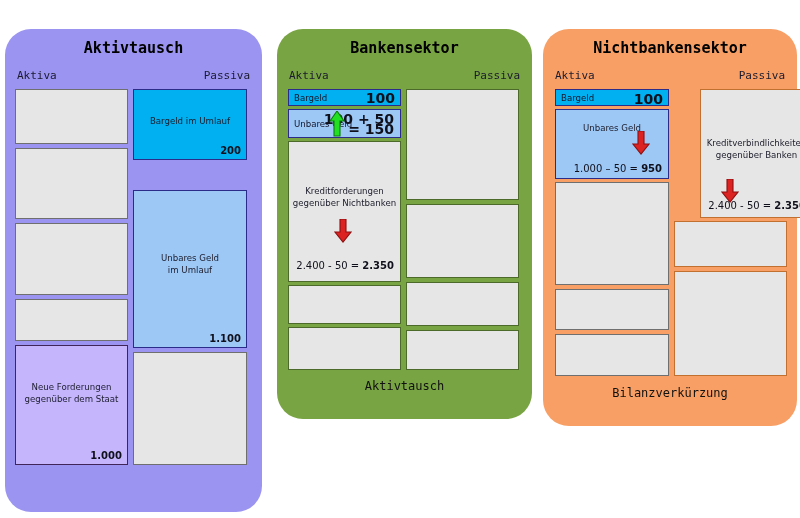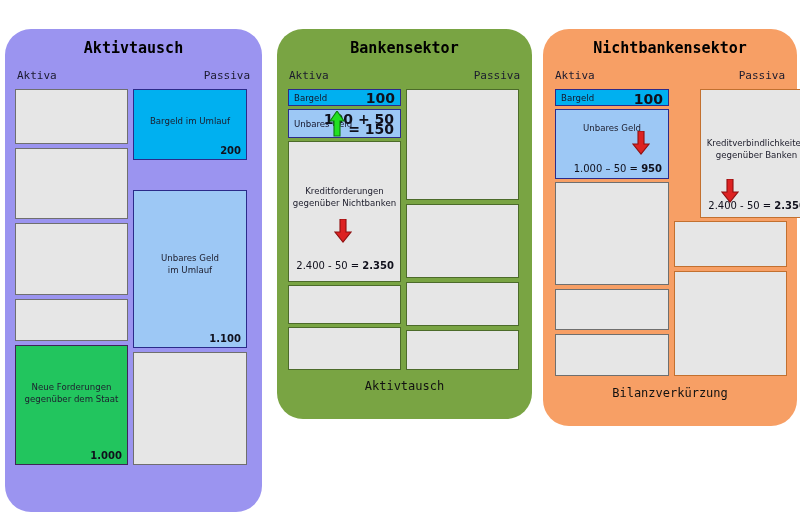--- a/index.html
+++ b/index.html
@@ -96,21 +96,21 @@
   <div class="panel" style="left:5px;top:29px;width:257px;height:483px;background:#9b94f0;">
     <div class="panel-title">Aktivtausch</div>
     <div class="col-head left">Aktiva</div>
     <div class="col-head right">Passiva</div>
   </div>
 
   <div class="box" style="left:15px;top:89px;width:113px;height:55px;border-color:#6f6f6f;"></div>
   <div class="box" style="left:15px;top:148px;width:113px;height:71px;border-color:#6f6f6f;"></div>
   <div class="box" style="left:15px;top:223px;width:113px;height:72px;border-color:#6f6f6f;"></div>
   <div class="box" style="left:15px;top:299px;width:113px;height:42px;border-color:#6f6f6f;"></div>
-  <div class="box" style="left:15px;top:345px;width:113px;height:120px;background:#22c55e;border-color:#3f2558;">
+  <div class="box" style="left:15px;top:345px;width:113px;height:120px;background:#c4b5fd;border-color:#3f2558;">
     <div class="lbl" style="top:36px;color:#1d1d2e;"><span class="multiline">Neue Forderungen<br>gegenüber dem Staat</span></div>
     <div class="amt">1.000</div>
   </div>
 
   <div class="box" style="left:133px;top:89px;width:114px;height:71px;background:#00b0f0;border-color:#2b2b8a;">
     <div class="lbl" style="top:26px;"><span>Bargeld im Umlauf</span></div>
     <div class="amt">200</div>
   </div>
   <div class="box" style="left:133px;top:190px;width:114px;height:158px;background:#9dc8f5;border-color:#2b2b8a;">
     <div class="lbl" style="top:62px;"><span class="multiline">Unbares Geld<br>im Umlauf</span></div>

